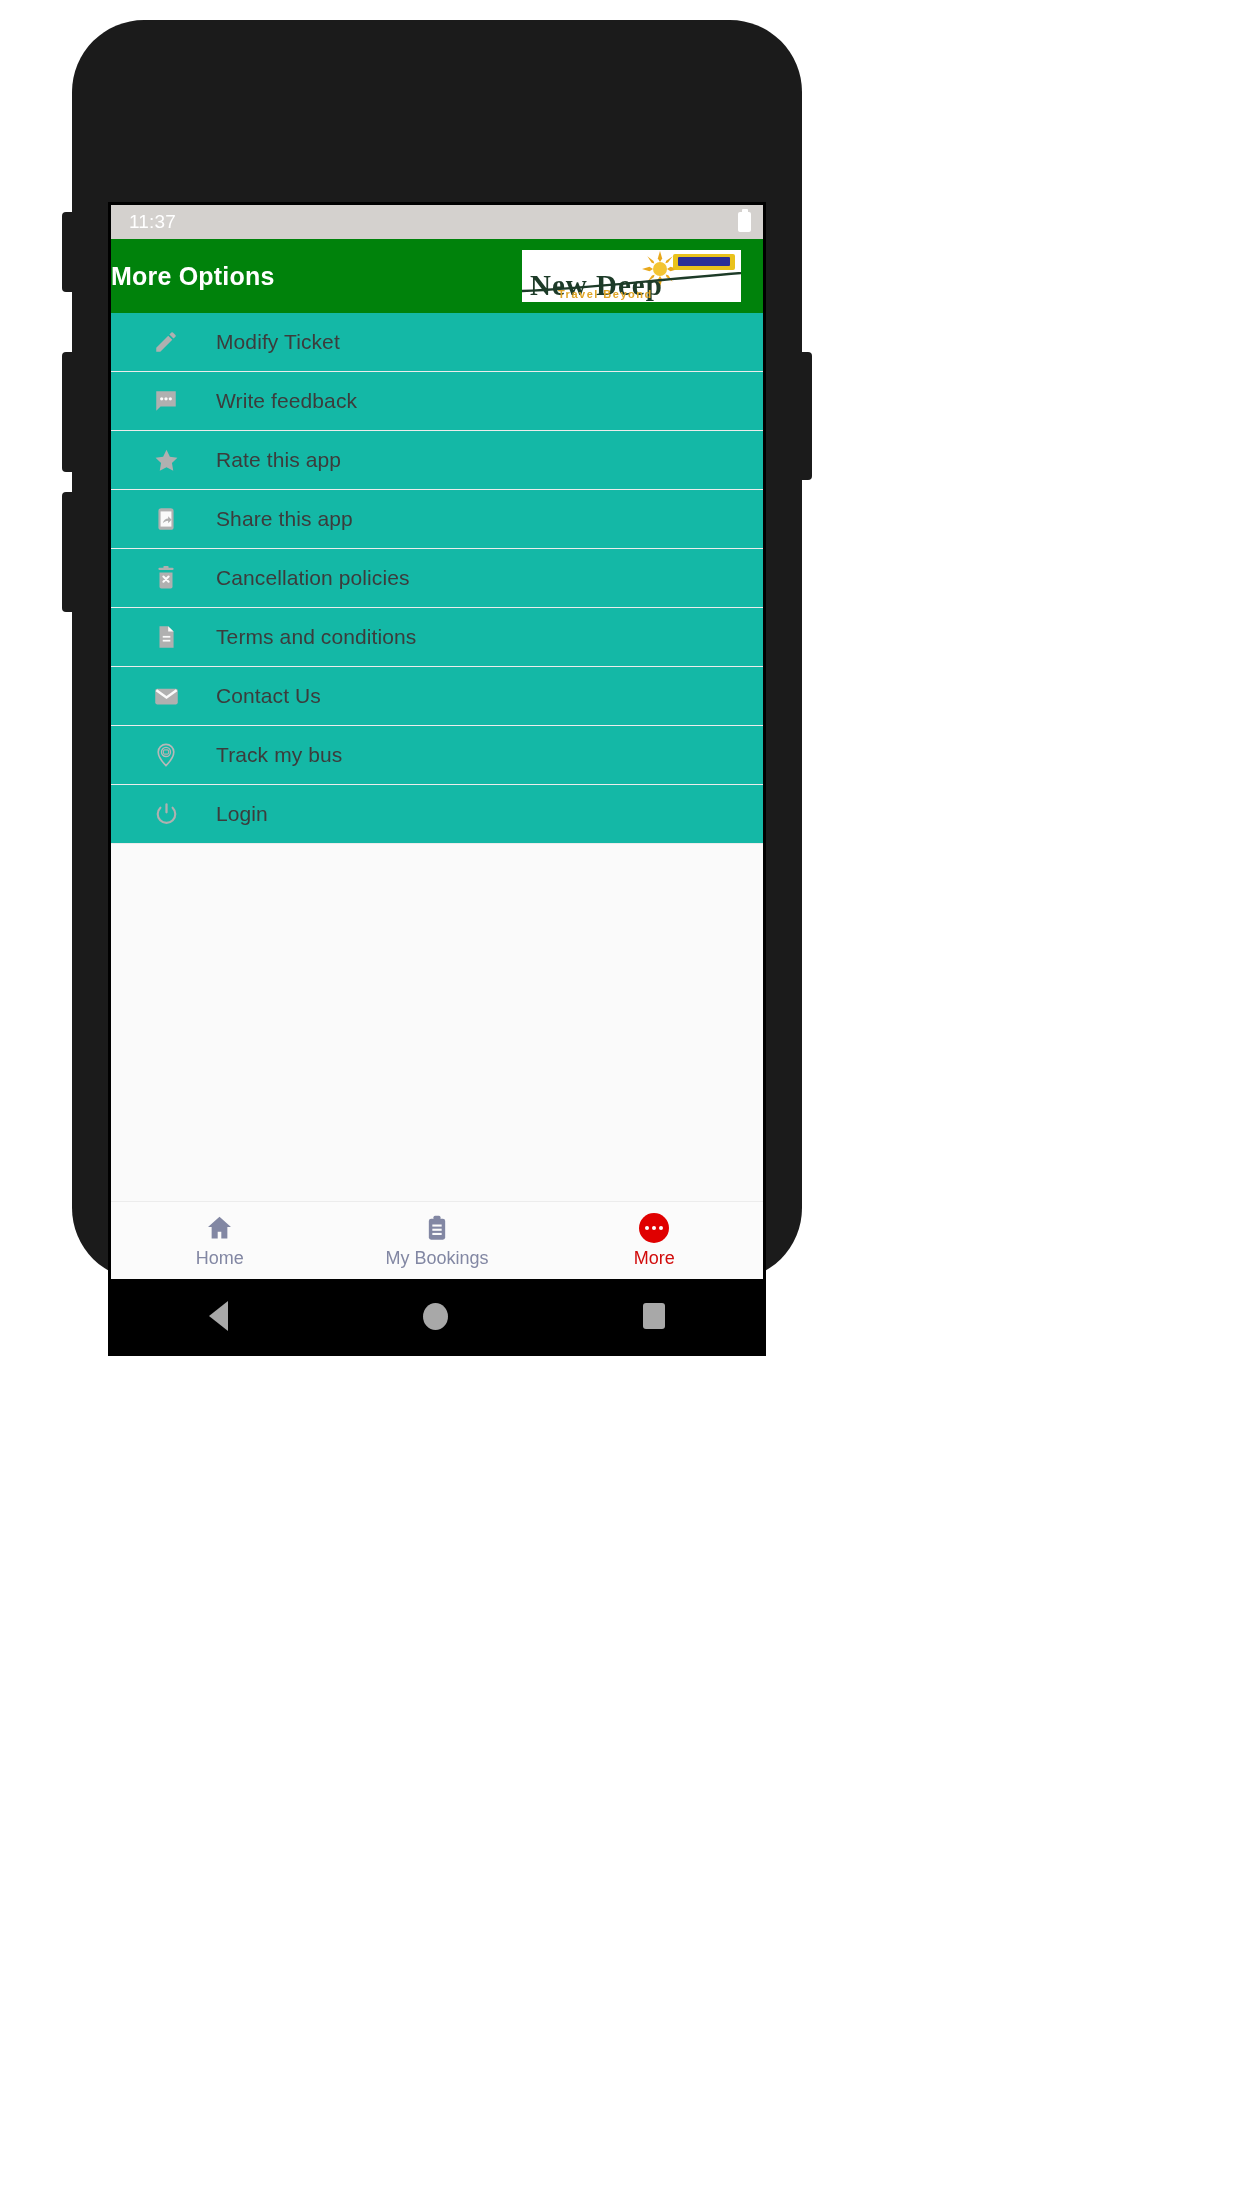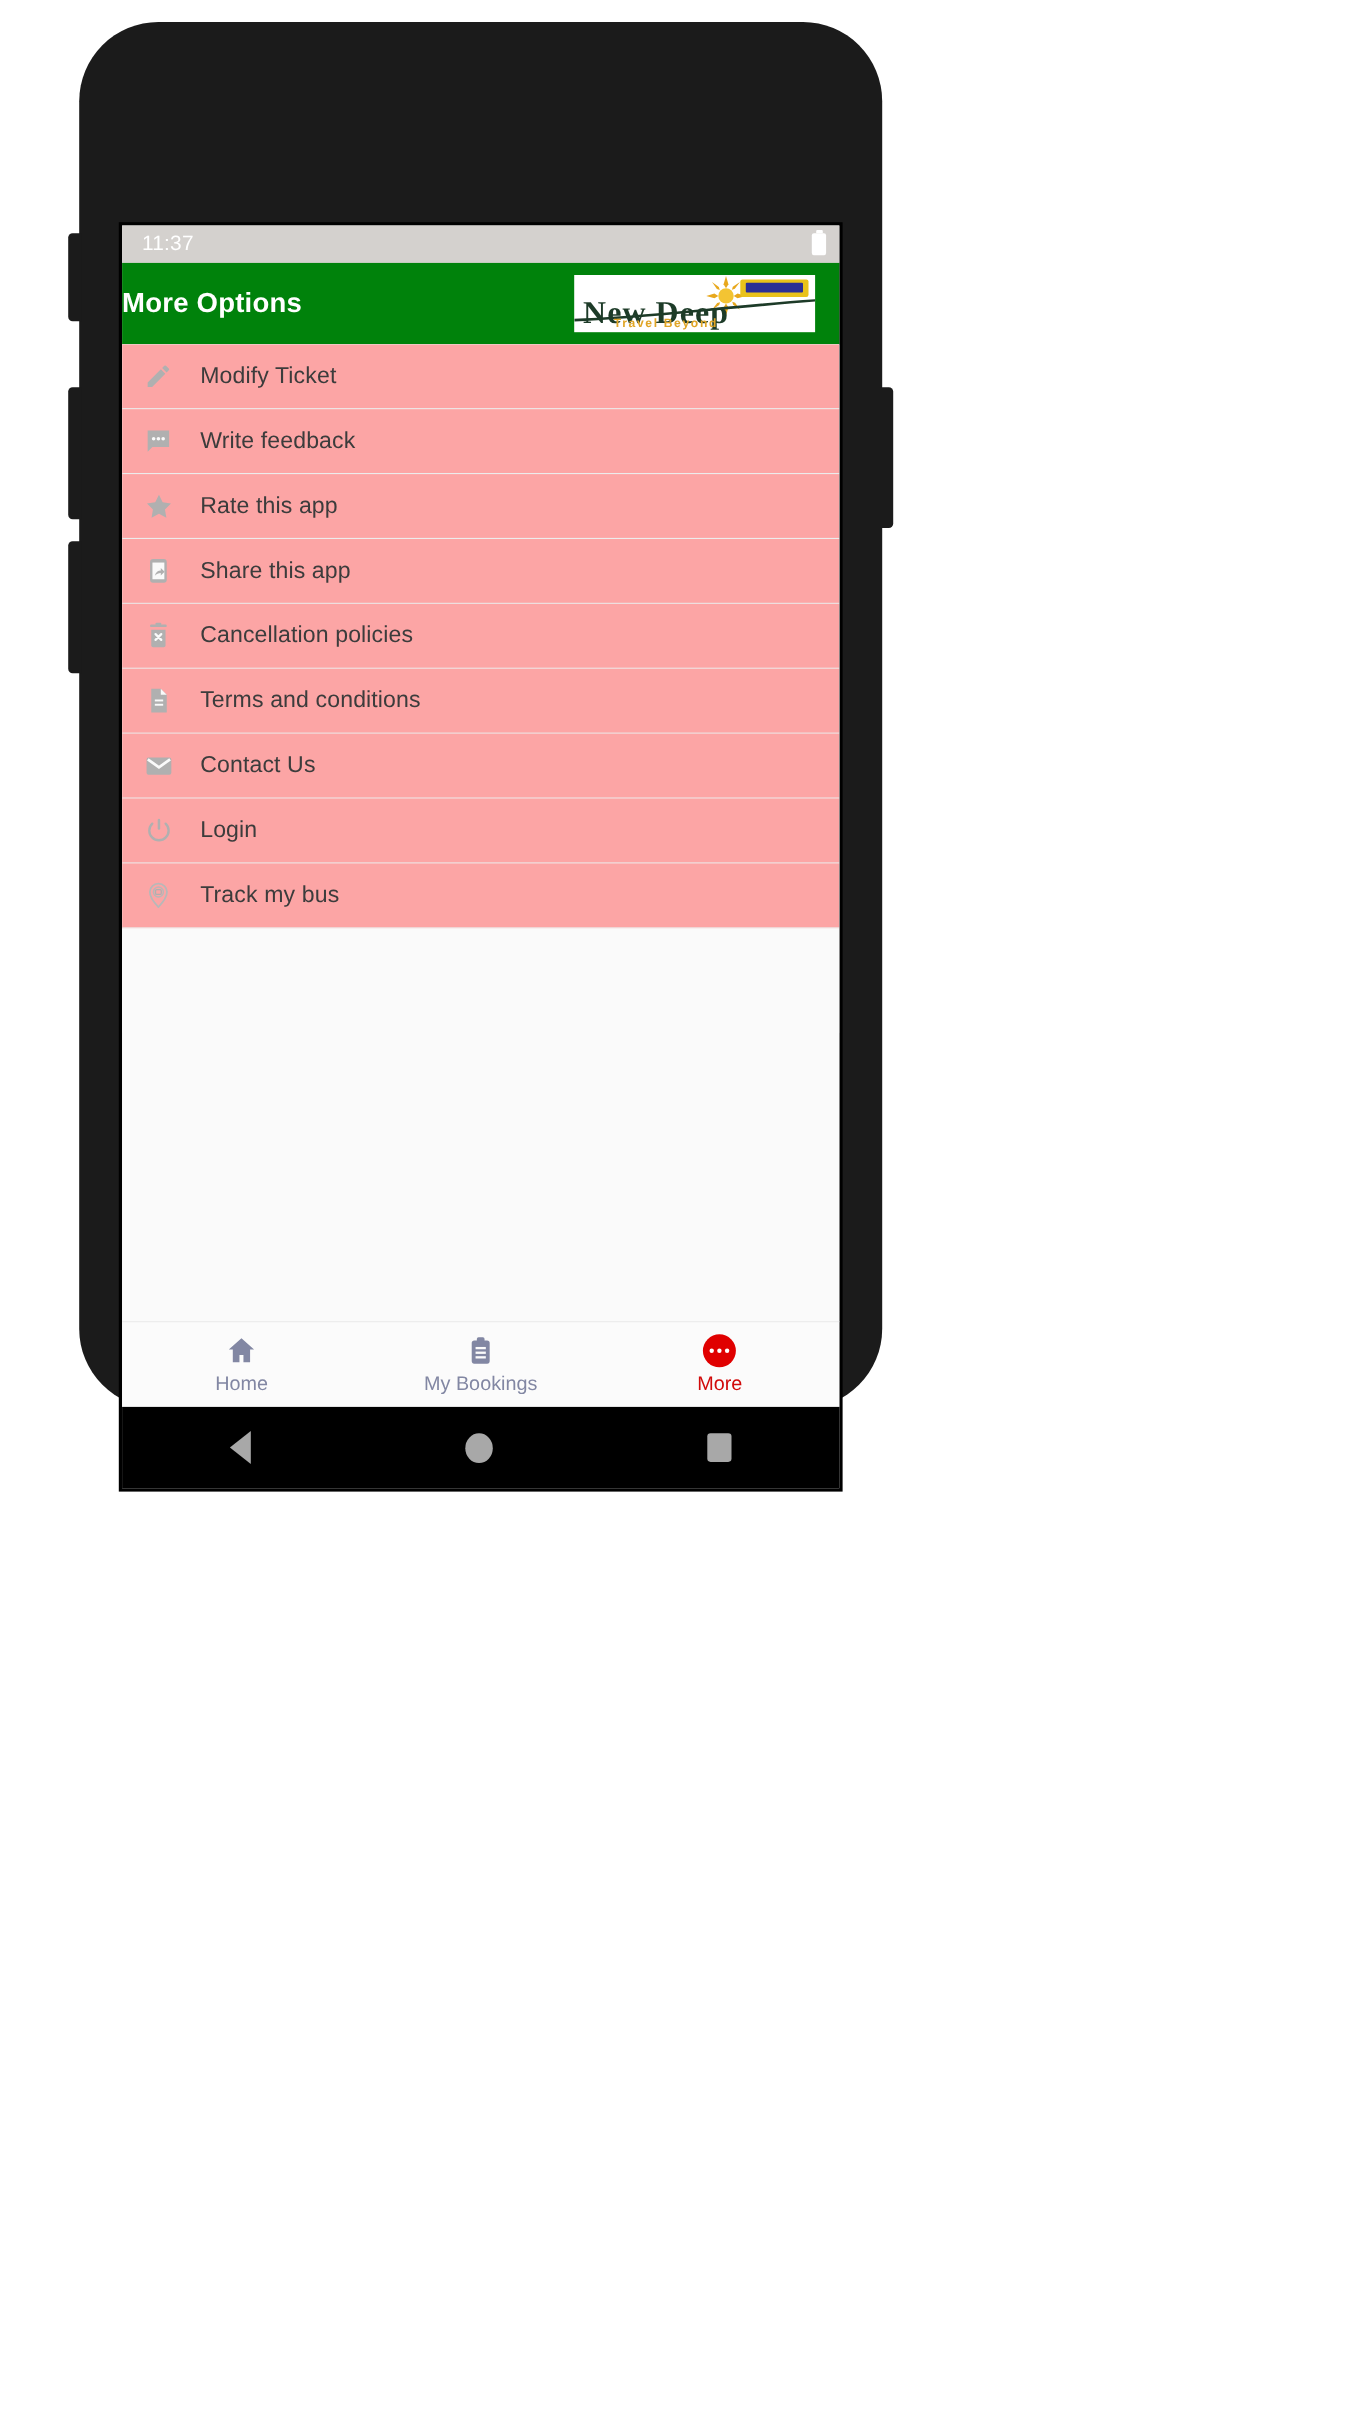--- a/index.html
+++ b/index.html
@@ -96,22 +96,23 @@
     font-size:11px; font-weight:bold; color:#e0a526;
     letter-spacing:1.5px;
   }
 
   
   #options-list{
     flex:1; background:#fafafa; overflow:hidden;
   }
   .list-item{
     height:59px; display:flex; align-items:center;
-    padding-left:18px; border-bottom:1px solid #ececec;
-    background:#fca5a5;
+    padding-left:40px; border-bottom:1px solid #ececec;
+    background:#14b8a6;
+    gap:12px;
   }
   .item-icon{
     width:30px; height:30px; flex:none;
     display:flex; align-items:center; justify-content:center;
     margin-right:23px;
   }
   .item-icon svg{ display:block; }
   .item-label{
     font-size:21px; color:#3c3c3c; letter-spacing:.1px;
   }
@@ -274,37 +275,37 @@
             <svg width="27" height="27" viewBox="0 0 24 24">
               <rect x="2" y="5" width="20" height="14" rx="1.6" fill="#b0b0b0"></rect>
               <path d="M3 6.5l9 6.4 9-6.4" stroke="#fafafa" stroke-width="2.2" fill="none"></path>
             </svg>
           </span>
           <span class="item-label">Contact Us</span>
         </div>
 
         <div class="list-item">
           <span class="item-icon">
-            <svg width="27" height="27" viewBox="0 0 24 24">
-              <path d="M6.6 6a7.8 7.8 0 1010.8 0" fill="none" stroke="#b0b0b0" stroke-width="1.9" stroke-linecap="round"></path>
-              <rect x="11" y="2" width="2" height="9" rx="1" fill="#b0b0b0"></rect>
-            </svg>
-          </span>
-          <span class="item-label">Login</span>
-        </div>
-
-        <div class="list-item">
-          <span class="item-icon">
             <svg width="26" height="26" viewBox="0 0 24 24">
               <path d="M12 2.2c-4 0-7.2 3.1-7.2 7 0 5.2 7.2 12.6 7.2 12.6s7.2-7.4 7.2-12.6c0-3.9-3.2-7-7.2-7z" fill="none" stroke="#b8b8b8" stroke-width="1.5"></path>
               <circle cx="12" cy="9.2" r="4.2" fill="none" stroke="#b8b8b8" stroke-width="1.2"></circle>
               <rect x="9.6" y="7.2" width="4.8" height="4" rx="1" fill="none" stroke="#b0b0b0" stroke-width="1.1"></rect>
             </svg>
           </span>
           <span class="item-label">Track my bus</span>
+        </div>
+
+        <div class="list-item">
+          <span class="item-icon">
+            <svg width="27" height="27" viewBox="0 0 24 24">
+              <path d="M6.6 6a7.8 7.8 0 1010.8 0" fill="none" stroke="#b0b0b0" stroke-width="1.9" stroke-linecap="round"></path>
+              <rect x="11" y="2" width="2" height="9" rx="1" fill="#b0b0b0"></rect>
+            </svg>
+          </span>
+          <span class="item-label">Login</span>
         </div>
 
         <div id="list-filler"></div>
       </div>
 
       <div id="bottom-nav">
 
         <div class="nav-item">
           <span class="nav-icon">
             <svg width="29" height="29" viewBox="0 0 24 24" fill="#8287a3">

